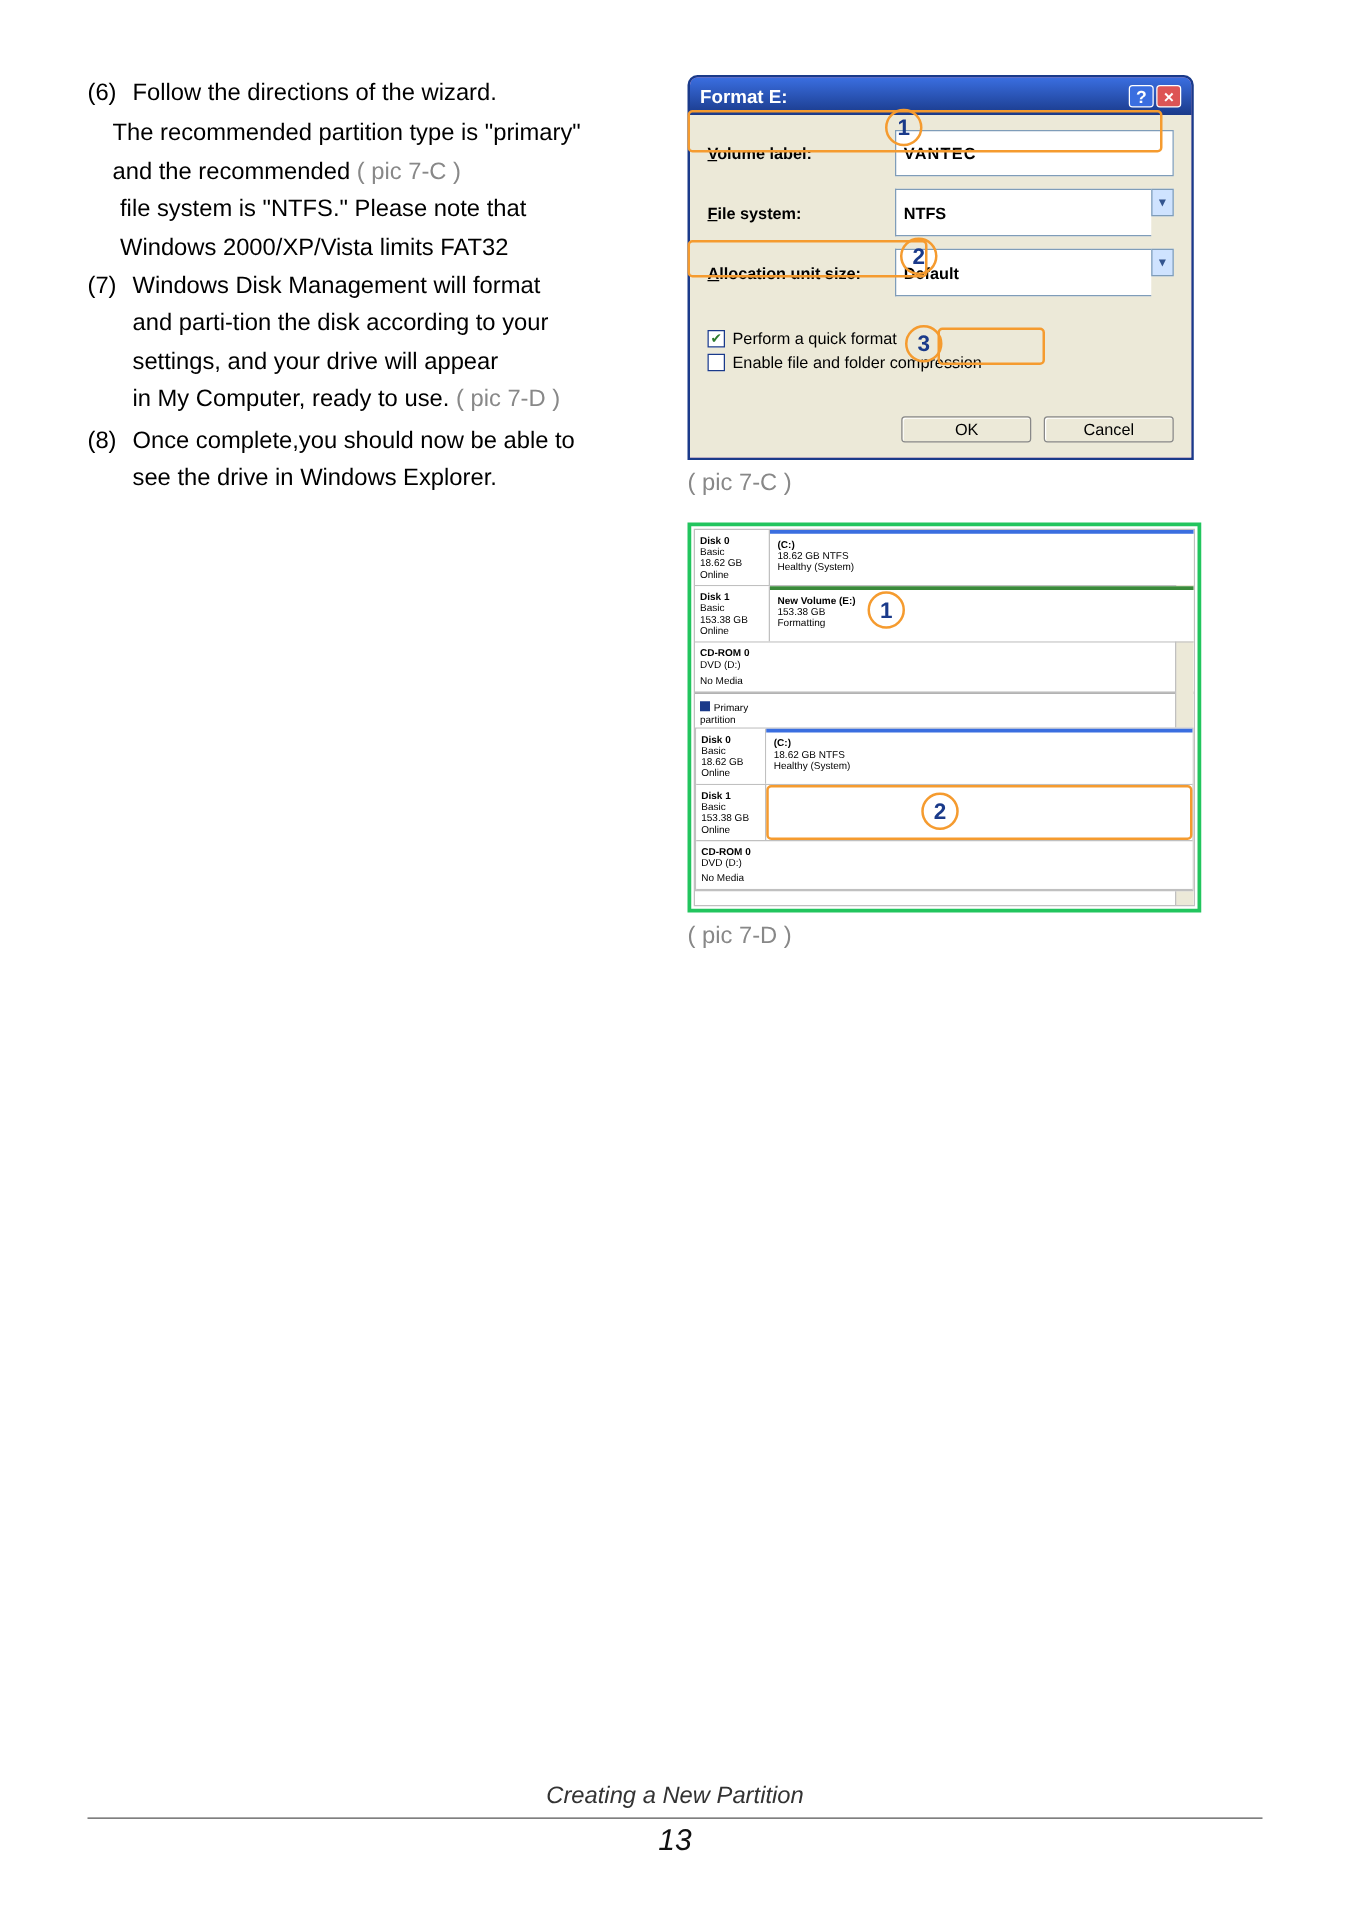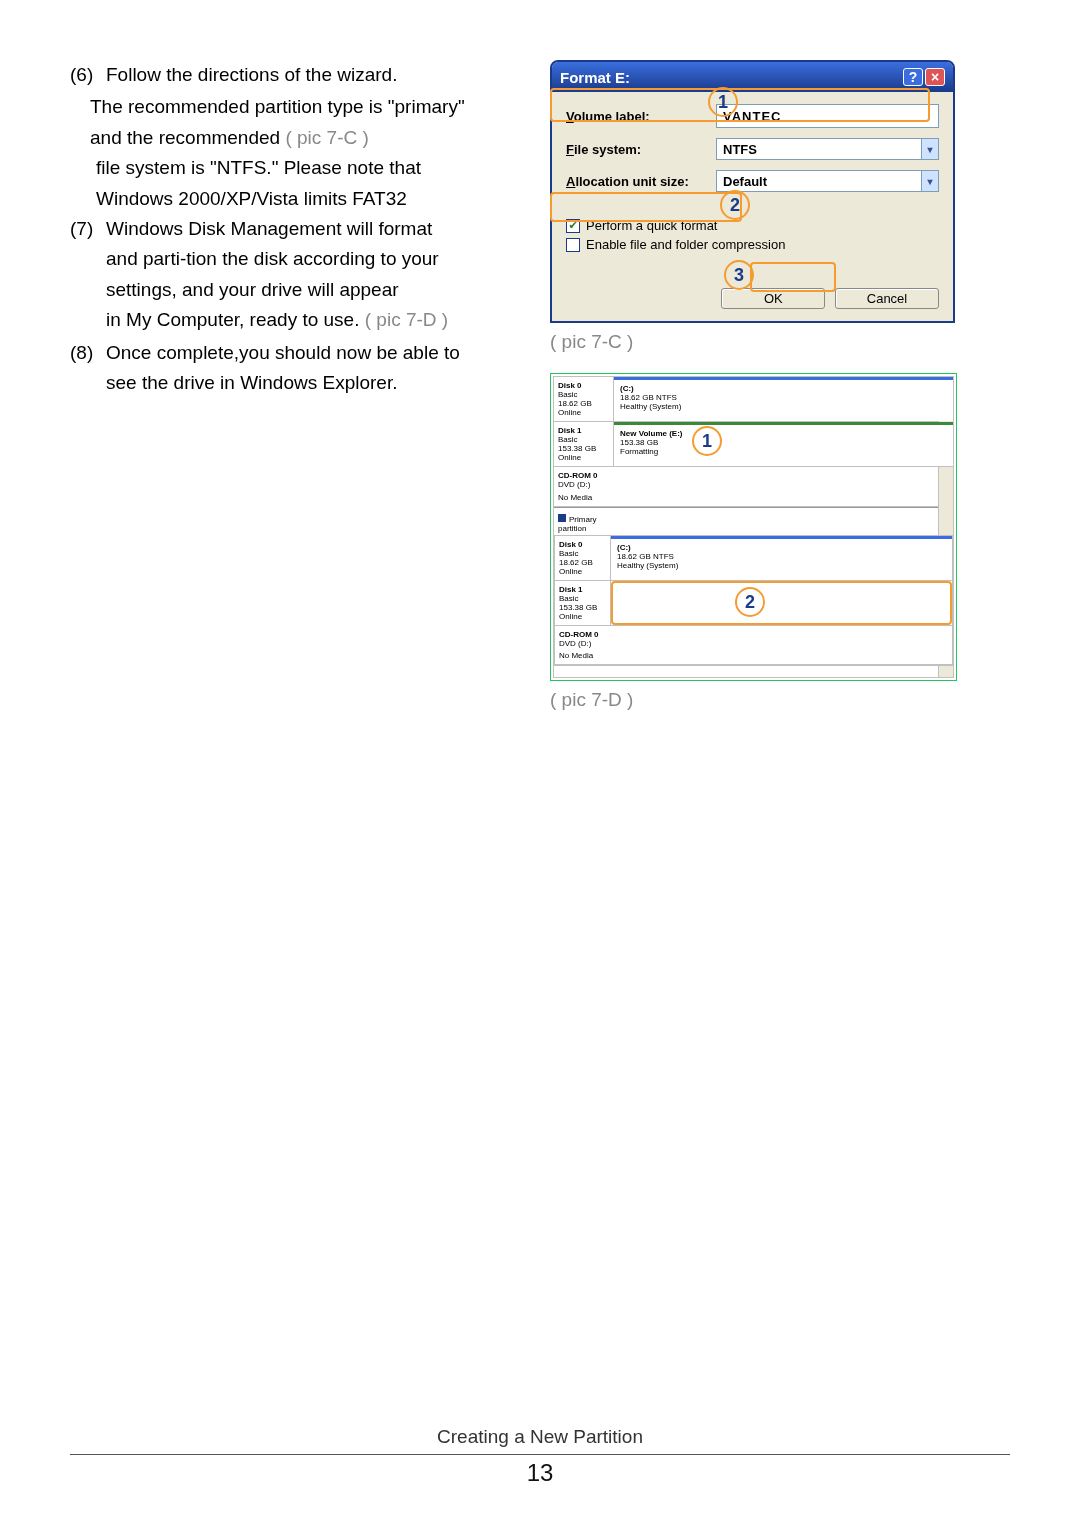--- a/index.html
+++ b/index.html
@@ -87,31 +87,31 @@
     background:#ece9d8;
   }
   .frow {
     display:flex; align-items:center; margin-bottom:10px;font-weight:bold;
   }
   .flabel {
     width:150px; display:inline-block;
   }
   .flabel .ul { text-decoration: underline; }
   .finput {
-    flex:1; border:1px solid #7f9db9; background:#fff; height:24px;
+    flex:1; border:1px solid #7f9db9; background:#fff; height:37px;
     padding:2px 6px; box-sizing:border-box; font-size:13px;
     font-family: Tahoma, Arial, sans-serif; letter-spacing:1px;
     display:flex; align-items:center;
   }
   .fselect {
     flex:1; display:flex;
   }
   .fselect .val {
     flex:1; border:1px solid #7f9db9; border-right:none; background:#fff;
-    height:22px; padding:2px 6px; box-sizing:border-box; font-size:13px;
+    height:22px; padding:18px 6px; box-sizing:border-box; font-size:13px;
     display:flex; align-items:center;
   }
   .fselect .arr {
     width:18px; height:22px; background:#cfe3ff; border:1px solid #7f9db9;
     box-sizing:border-box; display:flex; align-items:center; justify-content:center;
     color:#33558f; font-size:10px;
   }
   .chkrow { display:flex; align-items:center; margin:4px 0 4px 0; }
   .chk {
     width:14px; height:14px; border:1px solid #1a3a8a; background:#fff;
@@ -132,21 +132,21 @@
     z-index:5; pointer-events:none;
   }
   .callbox {
     position:absolute; border:2px solid #f59b2f; border-radius:4px;
     z-index:4; pointer-events:none;
   }
   .caption { color:#888; font-size:19px; margin:8px 0 20px 0; }
 
   
   .dm {
-    width:405px; border:1px solid #22c55e; background:#fff; font-family: Tahoma, Arial, sans-serif;
+    width:405px; border:3px solid #22c55e; background:#fff; font-family: Tahoma, Arial, sans-serif;
     font-size:9px; color:#000; position:relative;
   }
   .dm-scroll {
     height:300px; overflow:hidden; border:1px solid #c0c0c0; margin:2px; background:#fff;
     position:relative;
   }
   .disk-row {
     display:flex; border-bottom:1px solid #c0c0c0;
   }
   .disk-label {
@@ -163,21 +163,21 @@
     border-top:1px solid #999; padding:4px 0 0 0;flex-direction:column;
   }
   .dm-left2 {
     width:72px; font-size:8px; padding:2px 4px; box-sizing:border-box;
   }
   .dm .scrollbar {
     position:absolute; right:0; top:0; bottom:0; width:14px; background:#ece9d8;
     border-left:1px solid #c0c0c0;
   }
   .footer {
-    position:absolute; left:70px; right:70px; bottom:40px;
+    position:absolute; left:70px; right:70px; bottom:40px;font-style:italic;
   }
   .footer .line { border-top:1px solid #555; margin-top:6px; }
   .footer .title { text-align:center; font-size:19px; color:#333; }
   .footer .pagenum { text-align:center; font-size:24px; margin-top:4px; color:#111; }
 </style>
 </head>
 <body>
 
 <div class="page">
   <div class="cols">

